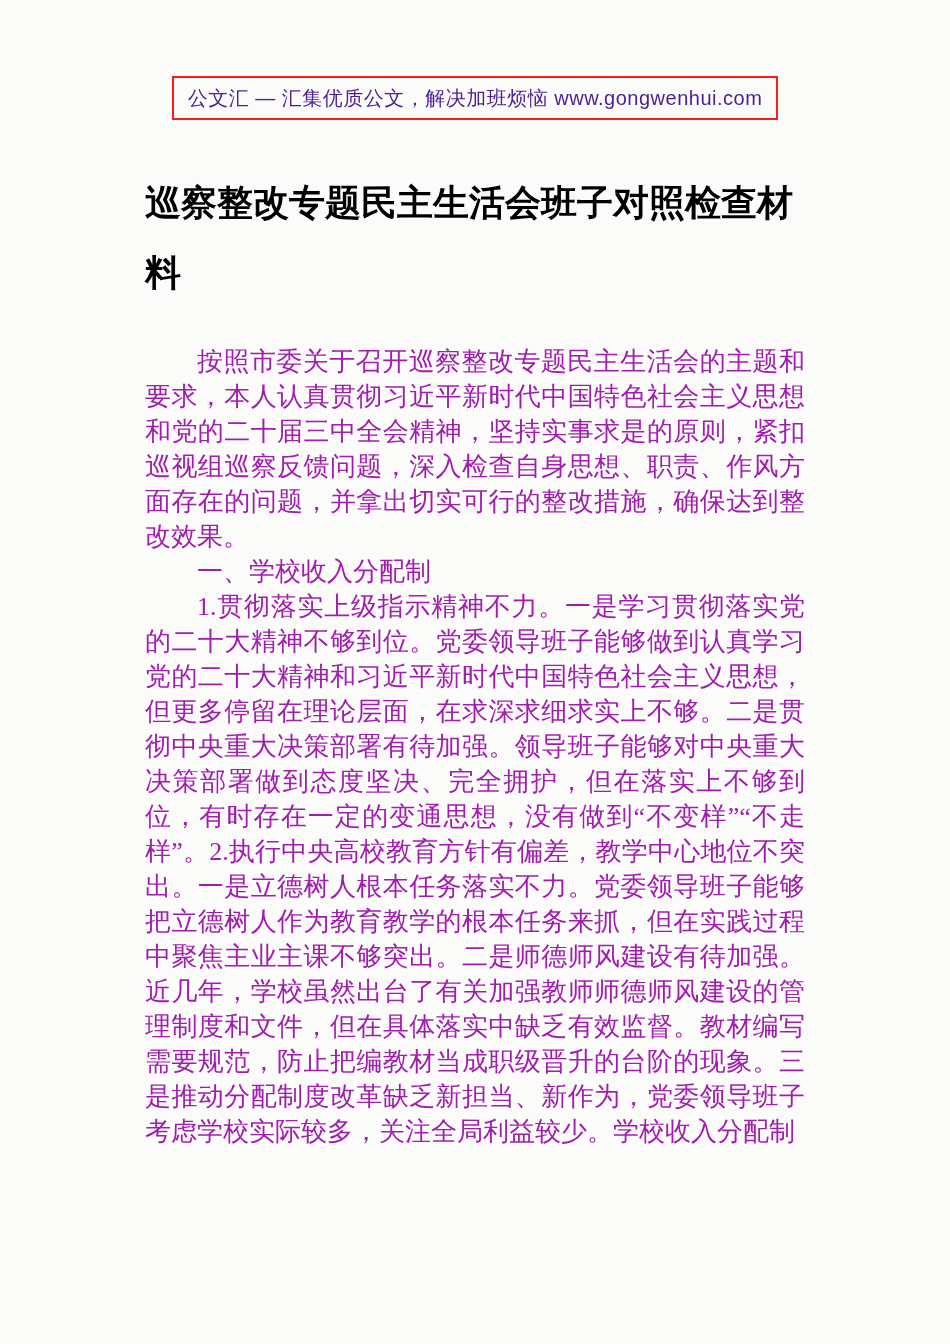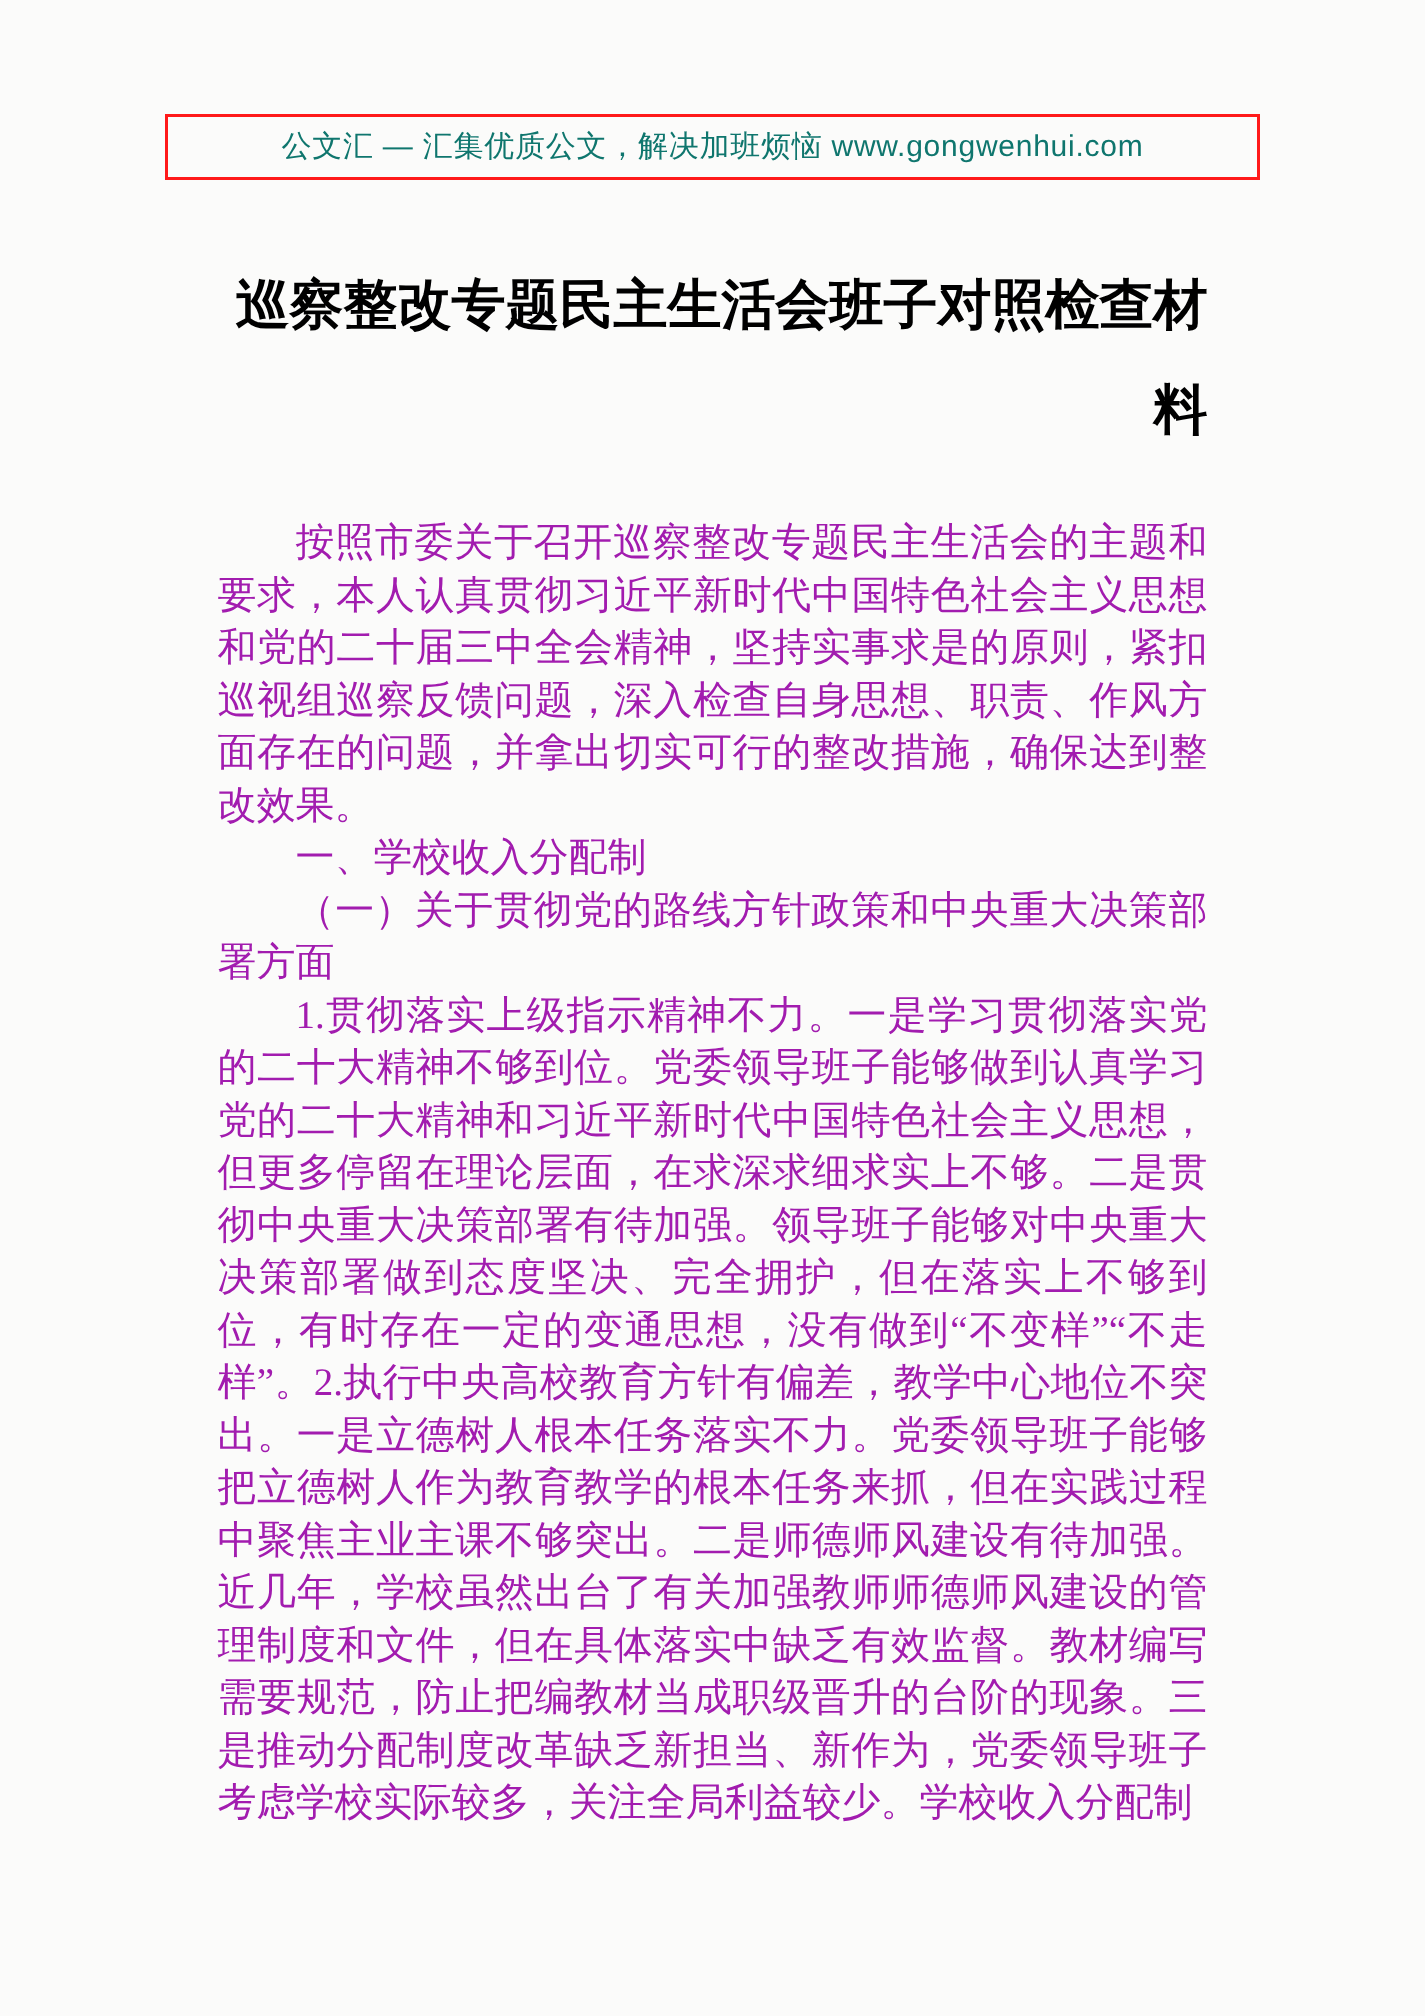--- a/index.html
+++ b/index.html
@@ -14,35 +14,35 @@
     color: #111;
     overflow: hidden;
   }
   .page {
     width: 950px;
     height: 1344px;
     position: relative;
   }
   .banner {
     box-sizing: border-box;
-    width: 730px;
+    width: 606px;
     margin: 76px auto 0;
     border: 2px solid #ff1a1a;
-    color: #0f766e;
+    color: #4c1d95;
     font-size: 20px;
     line-height: 20px;
     text-align: center;
     padding: 10px 0;
     font-family: "Liberation Sans", "DejaVu Sans", sans-serif;
     letter-spacing: 0.5px;
   }
   .title {
     width: 660px;
     margin: 48px auto 0;
-    text-align: right;
+    text-align: left;
     font-size: 36px;
     font-weight: 700;
     line-height: 70px;
     color: #000;
   }
   .content {
     width: 660px;
     margin: 36px auto 0;
     font-size: 26px;
     line-height: 35px;
@@ -62,17 +62,16 @@
 
   <div class="banner">
     <span>公文汇 — 汇集优质公文，解决加班烦恼 www.gongwenhui.com</span>
   </div>
 
   <h1 class="title">巡察整改专题民主生活会班子对照检查材料</h1>
 
   <div class="content">
     <p>按照市委关于召开巡察整改专题民主生活会的主题和要求，本人认真贯彻习近平新时代中国特色社会主义思想和党的二十届三中全会精神，坚持实事求是的原则，紧扣巡视组巡察反馈问题，深入检查自身思想、职责、作风方面存在的问题，并拿出切实可行的整改措施，确保达到整改效果。</p>
     <p>一、学校收入分配制</p>
-    <p>（一）关于贯彻党的路线方针政策和中央重大决策部署方面</p>
     <p>1.贯彻落实上级指示精神不力。一是学习贯彻落实党的二十大精神不够到位。党委领导班子能够做到认真学习党的二十大精神和习近平新时代中国特色社会主义思想，但更多停留在理论层面，在求深求细求实上不够。二是贯彻中央重大决策部署有待加强。领导班子能够对中央重大决策部署做到态度坚决、完全拥护，但在落实上不够到位，有时存在一定的变通思想，没有做到“不变样”“不走样”。2.执行中央高校教育方针有偏差，教学中心地位不突出。一是立德树人根本任务落实不力。党委领导班子能够把立德树人作为教育教学的根本任务来抓，但在实践过程中聚焦主业主课不够突出。二是师德师风建设有待加强。近几年，学校虽然出台了有关加强教师师德师风建设的管理制度和文件，但在具体落实中缺乏有效监督。教材编写需要规范，防止把编教材当成职级晋升的台阶的现象。三是推动分配制度改革缺乏新担当、新作为，党委领导班子考虑学校实际较多，关注全局利益较少。学校收入分配制</p>
   </div>
 
 </div>
 
 </body></html>

